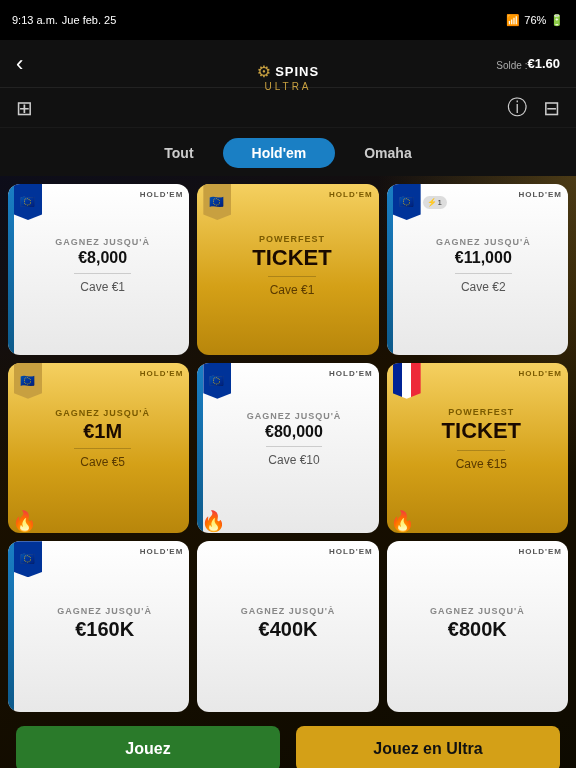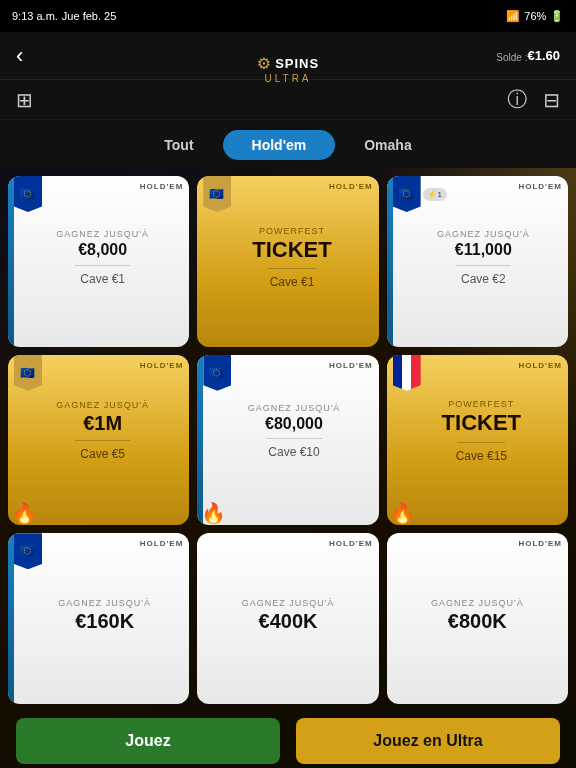--- a/index.html
+++ b/index.html
@@ -14,21 +14,21 @@
 
     
     .status-bar {
       display: flex;
       justify-content: space-between;
       align-items: center;
       padding: 4px 12px;
       background: #000;
       color: #fff;
       font-size: 11px;
-      height: 32px;
+      height: 40px;
     }
     .status-left { display: flex; align-items: center; gap: 4px; }
     .status-right { display: flex; align-items: center; gap: 4px; }
 
     
     .header {
       background: #111;
       display: flex;
       align-items: center;
       justify-content: space-between;
@@ -204,21 +204,21 @@
       padding: 2px 6px;
       font-size: 9px;
       color: #333;
       display: flex;
       align-items: center;
       gap: 2px;
     }
 
     .card-subtitle {
       font-size: 9px;
-      font-weight: 400;
+      font-weight: 700;
       letter-spacing: 1px;
       color: #888;
       margin-bottom: 2px;
       text-align: center;
     }
     .card-subtitle-gold {
       color: #7a5a00;
     }
 
     .card-title {

